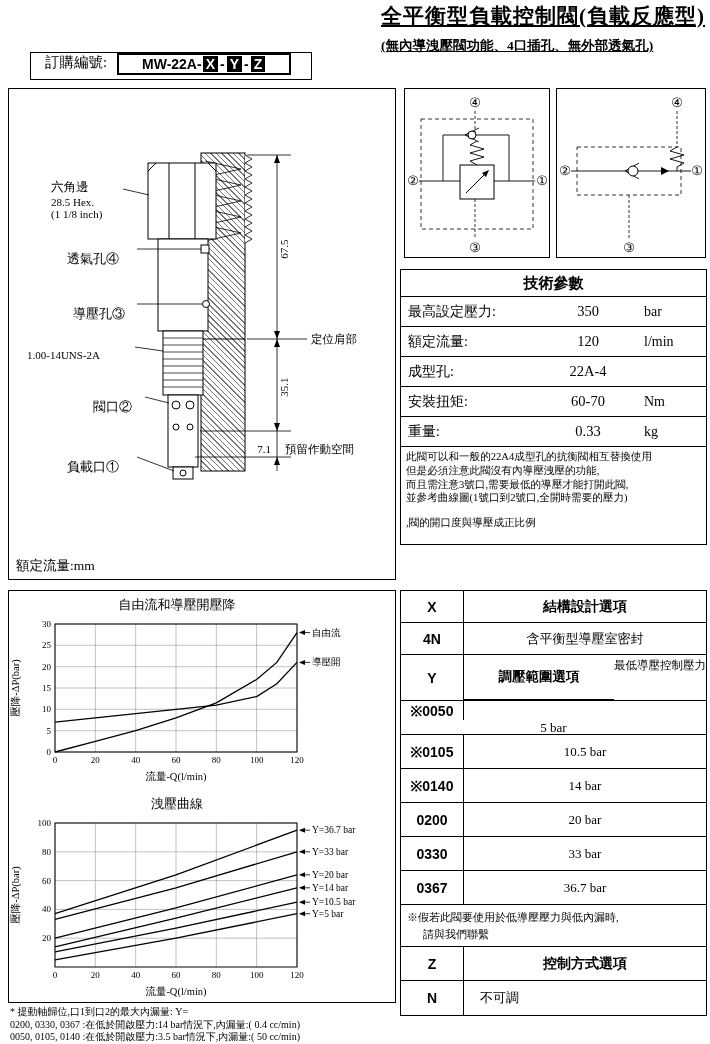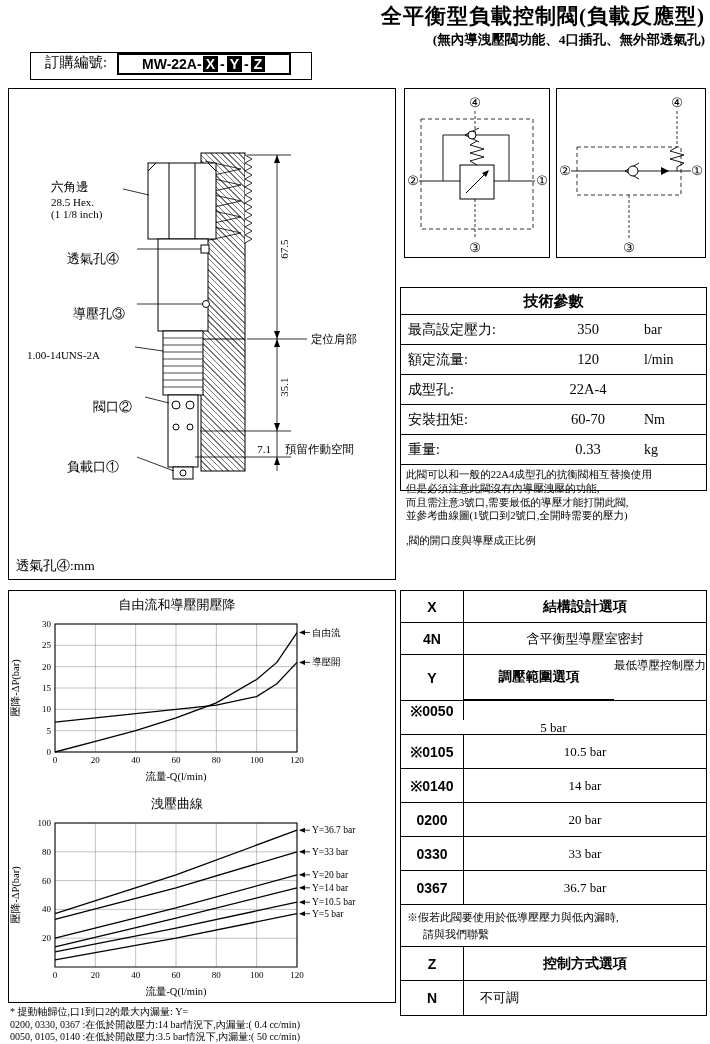--- a/index.html
+++ b/index.html
@@ -2,23 +2,23 @@
 <html><head>
 <meta charset="utf-8">
 <style>
   html,body{margin:0;padding:0;background:#e8e8e8;}
   .page{position:relative;width:710px;height:1044px;background:#fff;color:#000;
         font-family:"Liberation Serif","DejaVu Serif",serif;overflow:hidden;margin:0 auto;}
   .box{position:absolute;border:1px solid #000;background:#fff;box-sizing:border-box;}
   svg{font-family:inherit;display:block;}
 
   
-  .header{position:absolute;top:2px;right:5px;text-align:right;}
+  .header{position:absolute;top:2px;right:5px;text-decoration:underline;}
   .title{font-size:21px;font-weight:bold;letter-spacing:1px;}
-  .subtitle{font-size:13.5px;font-weight:bold;margin-top:1px;}
+  .subtitle{font-size:13.5px;font-weight:bold;margin-top:7px;}
 
   
   .order-box{position:absolute;left:30px;top:52px;width:282px;height:28px;border:1px solid #000;
              display:flex;align-items:flex-start;box-sizing:border-box;background:#fff;}
   .order-label{font-size:14.5px;padding:0 10px 0 14px;white-space:nowrap;}
   .code-box{border:2px solid #000;padding:1px 23px;display:inline-flex;align-items:center;
             font-family:"Liberation Sans",sans-serif;font-weight:bold;font-size:14px;background:#fff;}
   .inv{background:#000;color:#fff;padding:0 3px;margin:0 1px;}
   .code-sep{margin:0 1px;}
 
@@ -27,21 +27,21 @@
   .sleeve-hatch{position:absolute;left:192px;top:64px;width:44px;height:318px;
     background:repeating-linear-gradient(45deg,#fff 0 3px,#777 3px 4px);}
   .dlabel{position:absolute;white-space:nowrap;margin-top:10px;}
   .unit-label{position:absolute;left:7px;bottom:4px;font-size:13.5px;}
 
   
   .schem1{left:404px;top:88px;width:146px;height:170px;}
   .schem2{left:556px;top:88px;width:150px;height:170px;}
 
   
-  .params-box{left:400px;top:287px;width:307px;height:204px;}
+  .params-box{left:400px;top:269px;width:307px;height:276px;}
   .p-title{height:26px;border-bottom:1px solid #000;display:flex;align-items:center;justify-content:center;
            font-weight:bold;font-size:15px;}
   .prow{height:30px;border-bottom:1px solid #000;display:flex;align-items:center;box-sizing:border-box;}
   .p-label{flex:1;padding-left:7px;font-size:14px;}
   .p-value{width:112px;text-align:center;font-size:14.5px;}
   .p-unit{width:62px;font-size:14px;}
   .p-note{padding:3px 5px;font-size:10.6px;line-height:1.3;}
   .note-line:last-child{margin-top:11px;}
 
   
@@ -162,21 +162,21 @@
     <div class="dlabel" style="left:42px;top:80px;font-size:12.5px;">
       <div>六角邊</div>
       <div style="font-size:11px;">28.5 Hex.</div>
       <div style="font-size:11px;">(1 1/8 inch)</div>
     </div>
     <div class="dlabel" style="left:58px;top:151px;font-size:13px;">透氣孔④</div>
     <div class="dlabel" style="left:64px;top:206px;font-size:13px;">導壓孔③</div>
     <div class="dlabel" style="left:18px;top:250px;font-size:11px;">1.00-14UNS-2A</div>
     <div class="dlabel" style="left:84px;top:299px;font-size:13px;">閥口②</div>
     <div class="dlabel" style="left:58px;top:359px;font-size:13px;">負載口①</div>
-    <div class="unit-label">透氣孔④:mm</div>
+    <div class="unit-label">額定流量:mm</div>
   </div>
 
   <div class="box schem1">
     <svg width="144" height="168">
       <text x="70" y="18" text-anchor="middle" font-size="13">④</text>
       <line x1="70" y1="22" x2="70" y2="44" stroke="#000" stroke-width="0.8" stroke-dasharray="3 2"></line>
       <rect x="16" y="30" width="112" height="110" fill="none" stroke="#000" stroke-width="0.8" stroke-dasharray="4 3"></rect>
       <polyline points="38,92 38,46 104,46 104,92" fill="none" stroke="#000" stroke-width="0.9"></polyline>
       <polyline points="74,39 60,46 74,53" fill="none" stroke="#000" stroke-width="0.9"></polyline>
       <circle cx="67" cy="46" r="4" fill="#fff" stroke="#000"></circle>

